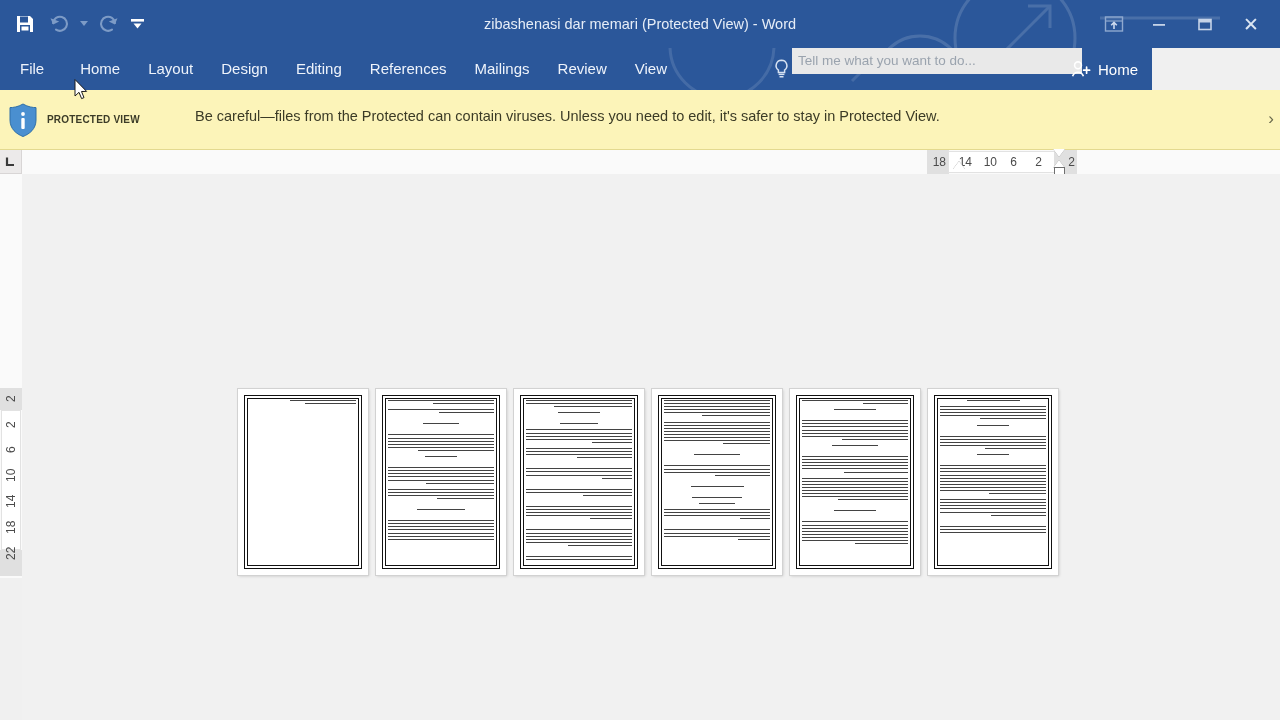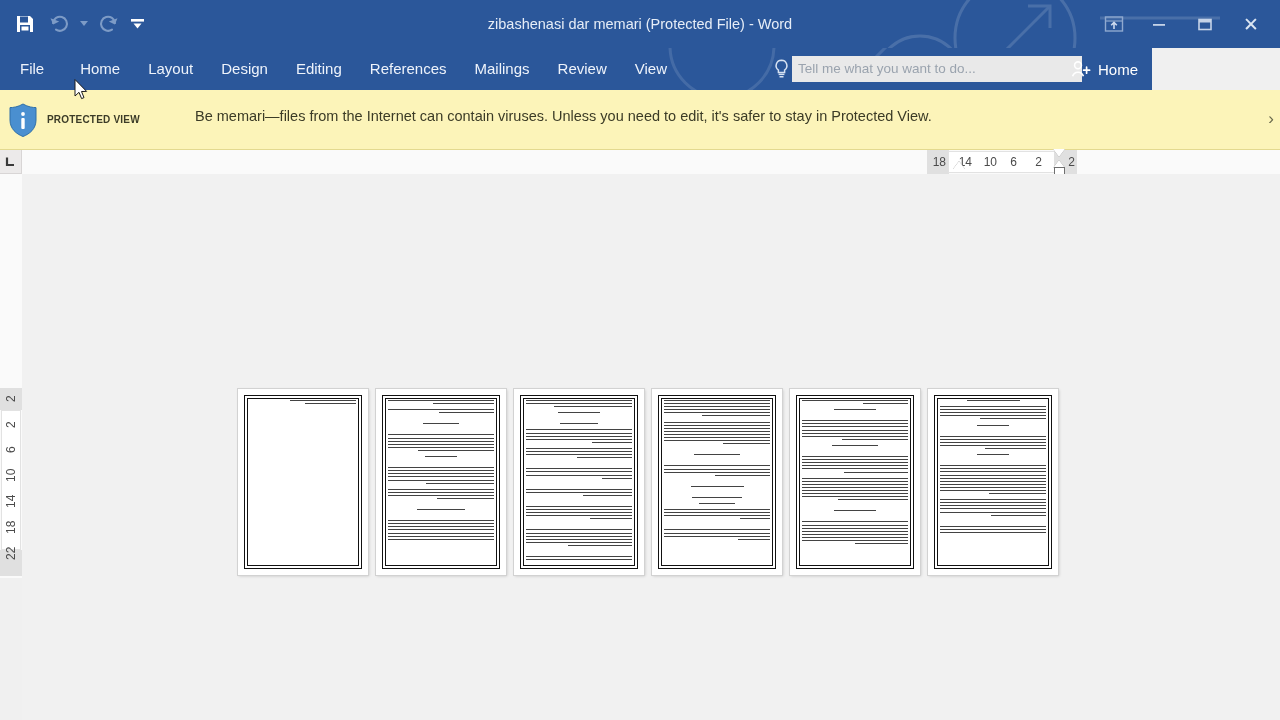--- a/index.html
+++ b/index.html
@@ -62,21 +62,21 @@
   .tabs { position: absolute; left: 0; top: 0; height: 42px; display: flex; align-items: center; }
   .tab {
     color: #eef3fb; font-size: 15px;
     padding: 0 14px; height: 42px; line-height: 42px;
     white-space: nowrap;
   }
   .tab.file { padding-left: 20px; padding-right: 22px; }
 
   .tellme-wrap {
     position: absolute; left: 770px; top: 0; height: 42px;
-    display: flex; align-items: center;
+    display: flex; align-items: flex-start;
   }
   .bulb { width: 22px; height: 42px; display:flex; align-items:center; justify-content:center; }
   .tellme {
     width: 290px; height: 26px;
     background: #e9e9e9;
     color: #9aa3ae; font-size: 13.5px;
     line-height: 26px; padding-left: 6px;
     box-sizing: border-box;
     white-space: nowrap; overflow: hidden;
   }
@@ -258,21 +258,21 @@
         </svg>
       </div>
       <div class="qat-more">
         <svg width="13" height="10" viewBox="0 0 13 10">
           <rect x="0" y="0" width="13" height="2.6" fill="#ffffff"></rect>
           <path d="M2.5 4.4 L10.5 4.4 L6.5 9.4 Z" fill="#ffffff"></path>
         </svg>
       </div>
     </div>
 
-    <div class="win-title">zibashenasi dar memari (Protected File) - Word</div>
+    <div class="win-title">zibashenasi dar memari (Protected View) - Word</div>
 
     <div class="win-ctrls">
       <div class="win-btn ribbon-opts">
         <svg width="20" height="18" viewBox="0 0 20 18">
           <rect x="1.5" y="2" width="17" height="14" fill="none" stroke="#8fa9cf" stroke-width="1.4"></rect>
           <line x1="1.5" y1="6" x2="18.5" y2="6" stroke="#8fa9cf" stroke-width="1.2"></line>
           <path d="M10 14 L10 8 M7.2 10.3 L10 7.5 L12.8 10.3" fill="none" stroke="#cddaee" stroke-width="1.6"></path>
         </svg>
       </div>
       <div class="win-btn">
@@ -336,21 +336,21 @@
 
   <div class="pvbar">
     <div class="pv-shield">
       <svg width="34" height="36" viewBox="0 0 34 36">
         <path d="M17 2 C12 5 7 5.6 4 5.6 L4 18 C4 27 10.5 32 17 34.5 C23.5 32 30 27 30 18 L30 5.6 C27 5.6 22 5 17 2 Z" fill="#4a8fd0" stroke="#2f6fa8" stroke-width="1"></path>
         <circle cx="17" cy="12" r="1.9" fill="#ffffff"></circle>
         <rect x="15.3" y="16" width="3.4" height="11" rx="1" fill="#ffffff"></rect>
       </svg>
     </div>
     <div class="pv-label">PROTECTED VIEW</div>
-    <div class="pv-text">Be memari—files from the Internet can contain viruses. Unless you need to edit, it's safer to stay in Protected View.</div>
+    <div class="pv-text">Be careful—files from the Protected can contain viruses. Unless you need to edit, it's safer to stay in Protected View.</div>
     <div class="pv-close">›</div>
   </div>
 
   <div class="ruler-corner">
     <svg width="11" height="11" viewBox="0 0 11 11">
       <path d="M2 1.5 L2 9 L9 9" fill="none" stroke="#3a3a3a" stroke-width="2.2"></path>
     </svg>
   </div>
 
   <div class="hruler">

